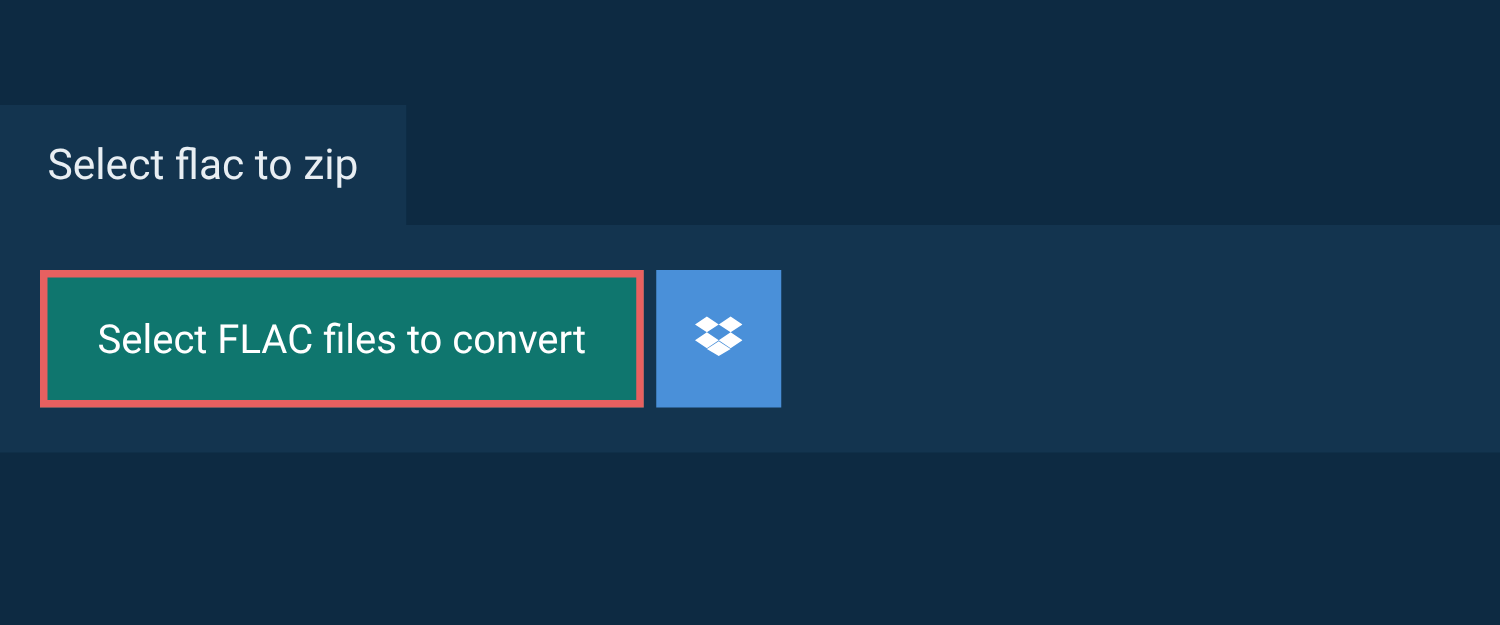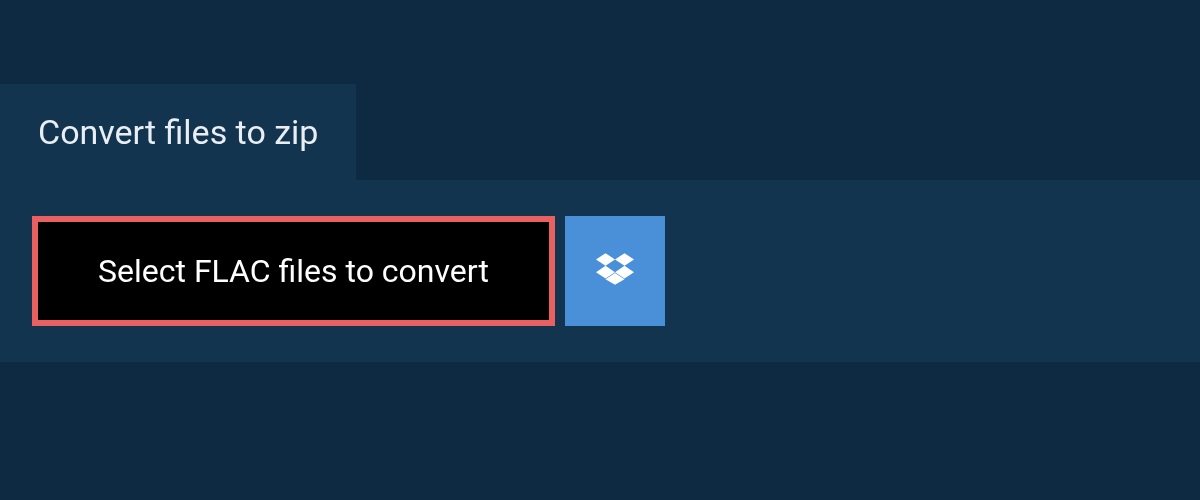--- a/index.html
+++ b/index.html
@@ -31,23 +31,23 @@
       margin-top: 0;
       padding: 36px 32px;
       width: 100%;
     }
     .upload-row {
       display: flex;
       gap: 10px;
       align-items: stretch;
     }
     .select-button {
-      background: #000000;
+      background: #0f766e;
       border: 6px solid #e86060;
-      padding: 30px 60px;
+      padding: 30px 40px;
       cursor: pointer;
       display: flex;
       align-items: center;
       justify-content: center;
     }
     .select-button-label {
       color: #ffffff;
       font-size: 32px;
       font-weight: 400;
     }
@@ -64,21 +64,21 @@
       height: 38px;
       fill: #ffffff;
     }
   </style>
 </head>
 <body>
 
 
 
 <div class="tab-header">
-  <span class="tab-title">Convert files to zip</span>
+  <span class="tab-title">Select flac to zip</span>
 </div>
 
 <div class="upload-panel">
   <div class="upload-row">
     <div class="select-button">
       <span class="select-button-label">Select FLAC files to convert</span>
     </div>
     <div class="dropbox-button">
       <span class="dropbox-icon">
         <svg viewBox="0 0 24 24">

